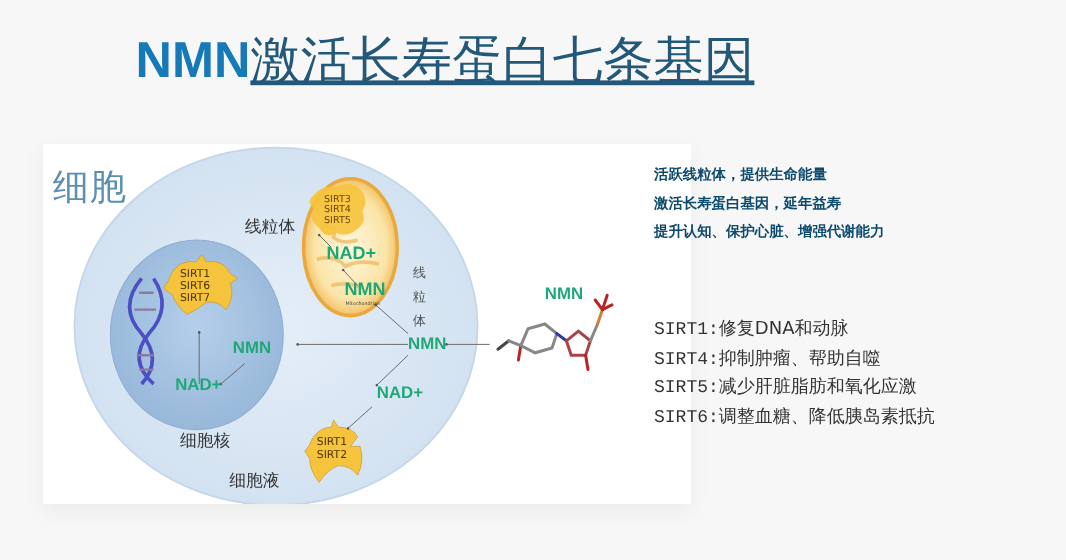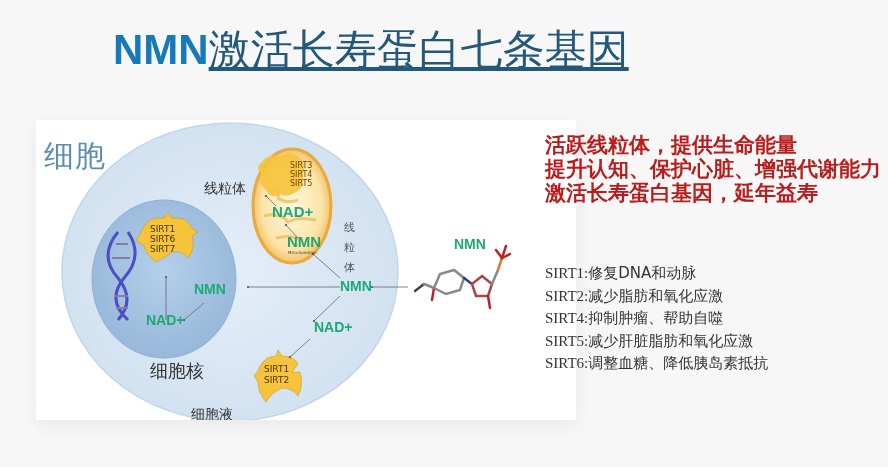--- a/index.html
+++ b/index.html
@@ -29,27 +29,27 @@
   }
   svg.diagram { position: absolute; left: 0; top: 0; }
 
   .lbl { position: absolute; white-space: nowrap; }
   .green { color: #1fa877; font-weight: bold; font-family: "Liberation Sans", sans-serif; }
   .dark { color: #333; margin-top: 28px; }
 
   .right-block { position: absolute; left: 545px; }
   .benefits { top: 133px; }
   .benefits div {
-    font-size: 21px; line-height: 24px; color: #b91c1c; font-weight: bold; white-space: nowrap;
+    font-size: 12px; line-height: 24px; color: #0c4a6e; font-weight: bold; white-space: nowrap;
   }
   .sirt-list { top: 262px; }
   .sirt-list div {
     font-size: 15px; line-height: 22.6px; color: #333; white-space: nowrap;
   }
-  .sirt-list .key { font-family: Liberation Serif, serif; }
+  .sirt-list .key { font-family: Liberation Mono, monospace; }
 </style>
 </head>
 <body>
 
 <div class="title">
   <span class="acc">NMN</span><span class="rest">激活长寿蛋白七条基因</span>
 </div>
 
 <div class="panel">
   <svg class="diagram" width="480" height="300" viewBox="0 0 480 300">
@@ -121,54 +121,53 @@
       <line x1="274" y1="219" x2="254" y2="237" marker-end="url(#arr)"></line>
       <line x1="168" y1="183" x2="148" y2="200" marker-end="url(#arr)"></line>
       <line x1="130" y1="200" x2="130" y2="157" marker-end="url(#arr)"></line>
     </g>
   </svg>
 
   <div class="lbl cell-word">细胞</div>
   <div class="lbl dark" style="left:168px;top:32px;font-size:14px;">线粒体</div>
   <div class="lbl dark" style="left:308px;top:70px;font-size:11px;width:12px;line-height:20px;white-space:normal;color:#555;">线粒体</div>
 
-  <div class="lbl" style="left:234px;top:41px;font-size:8px;line-height:9px;color:#6a4a00;margin-left:20px;">
+  <div class="lbl" style="left:234px;top:41px;font-size:8px;line-height:9px;color:#6a4a00;">
     <div>SIRT3</div>
     <div>SIRT4</div>
     <div>SIRT5</div>
   </div>
   <div class="lbl green" style="left:236px;top:83px;font-size:15px;">NAD+</div>
   <div class="lbl green" style="left:251px;top:113px;font-size:15px;">NMN</div>
   <div class="lbl" style="left:252px;top:130px;font-size:4px;color:#444;">Mitochondrion</div>
 
   <div class="lbl" style="left:114px;top:104px;font-size:9px;line-height:10px;color:#4a3500;">
     <div>SIRT1</div>
     <div>SIRT6</div>
     <div>SIRT7</div>
   </div>
   <div class="lbl green" style="left:158px;top:161px;font-size:14px;">NMN</div>
   <div class="lbl green" style="left:110px;top:192px;font-size:14px;">NAD+</div>
-  <div class="lbl dark" style="left:114px;top:211px;font-size:18px;text-align:right;">细胞核</div>
+  <div class="lbl dark" style="left:114px;top:211px;font-size:14px;text-align:right;">细胞核</div>
 
   <div class="lbl green" style="left:304px;top:158px;font-size:14px;">NMN</div>
   <div class="lbl green" style="left:278px;top:199px;font-size:14px;">NAD+</div>
   <div class="lbl green" style="left:418px;top:116px;font-size:14px;">NMN</div>
 
   <div class="lbl" style="left:228px;top:244px;font-size:9px;line-height:11px;color:#4a3500;">
     <div>SIRT1</div>
     <div>SIRT2</div>
   </div>
-  <div class="lbl dark" style="left:155px;top:258px;font-size:14px;">细胞液</div>
+  <div class="lbl dark" style="left:155px;top:244px;font-size:14px;">细胞液</div>
 </div>
 
 <div class="right-block benefits">
   <div>活跃线粒体，提供生命能量</div>
+  <div>激活长寿蛋白基因，延年益寿</div>
   <div>提升认知、保护心脏、增强代谢能力</div>
-  <div>激活长寿蛋白基因，延年益寿</div>
 </div>
 
 <div class="right-block sirt-list">
   <div><span class="key">SIRT1:</span><span>修复DNA和动脉</span></div>
-  <div><span class="key">SIRT2:</span><span>减少脂肪和氧化应激</span></div>
   <div><span class="key">SIRT4:</span><span>抑制肿瘤、帮助自噬</span></div>
   <div><span class="key">SIRT5:</span><span>减少肝脏脂肪和氧化应激</span></div>
   <div><span class="key">SIRT6:</span><span>调整血糖、降低胰岛素抵抗</span></div>
 </div>
 
 </body></html>

